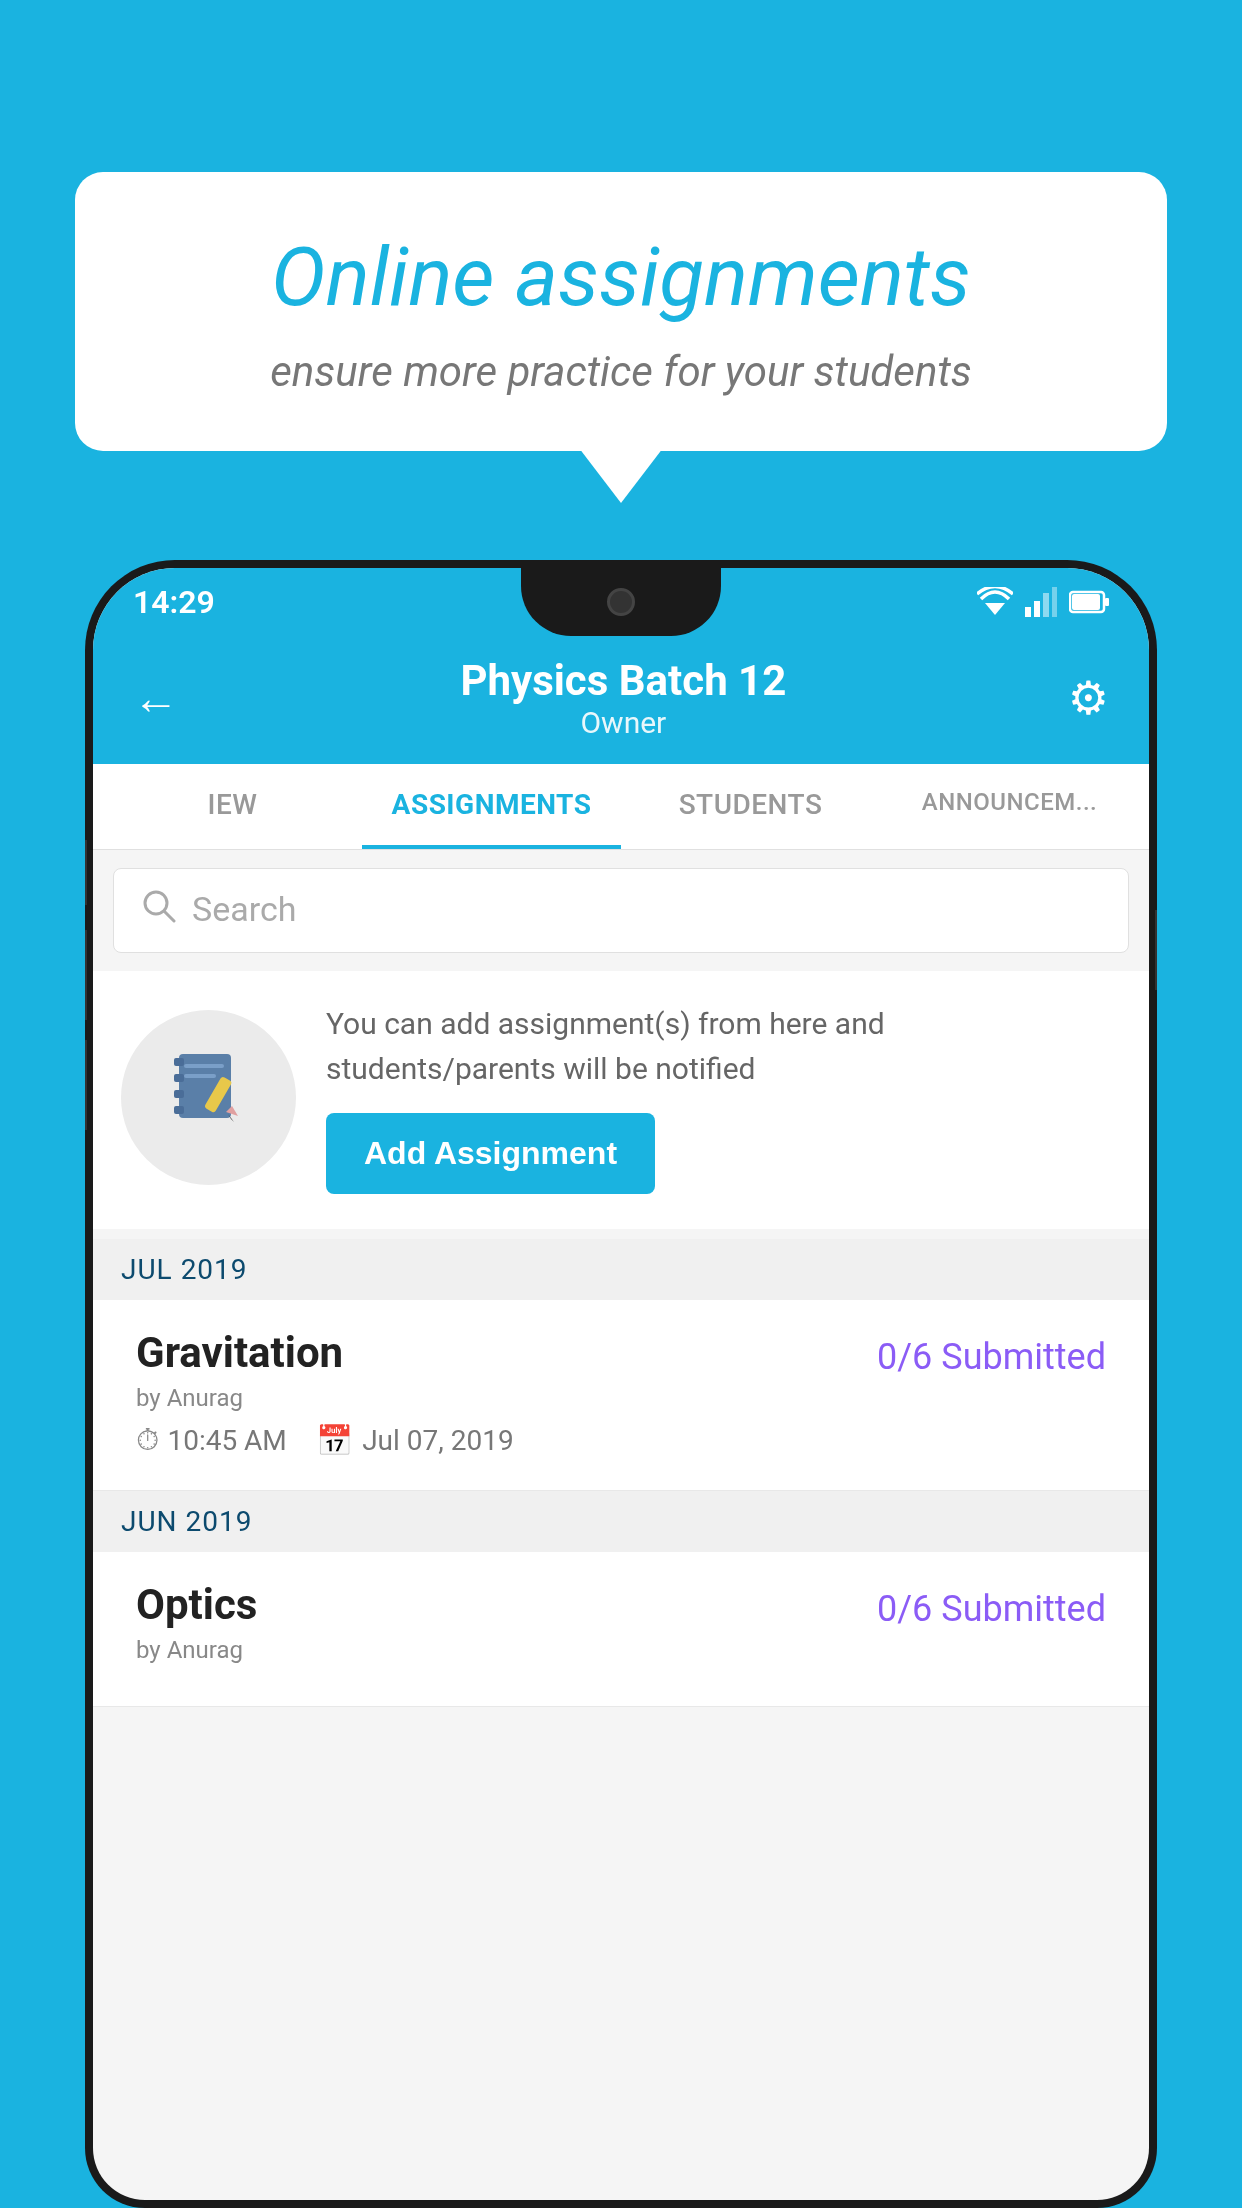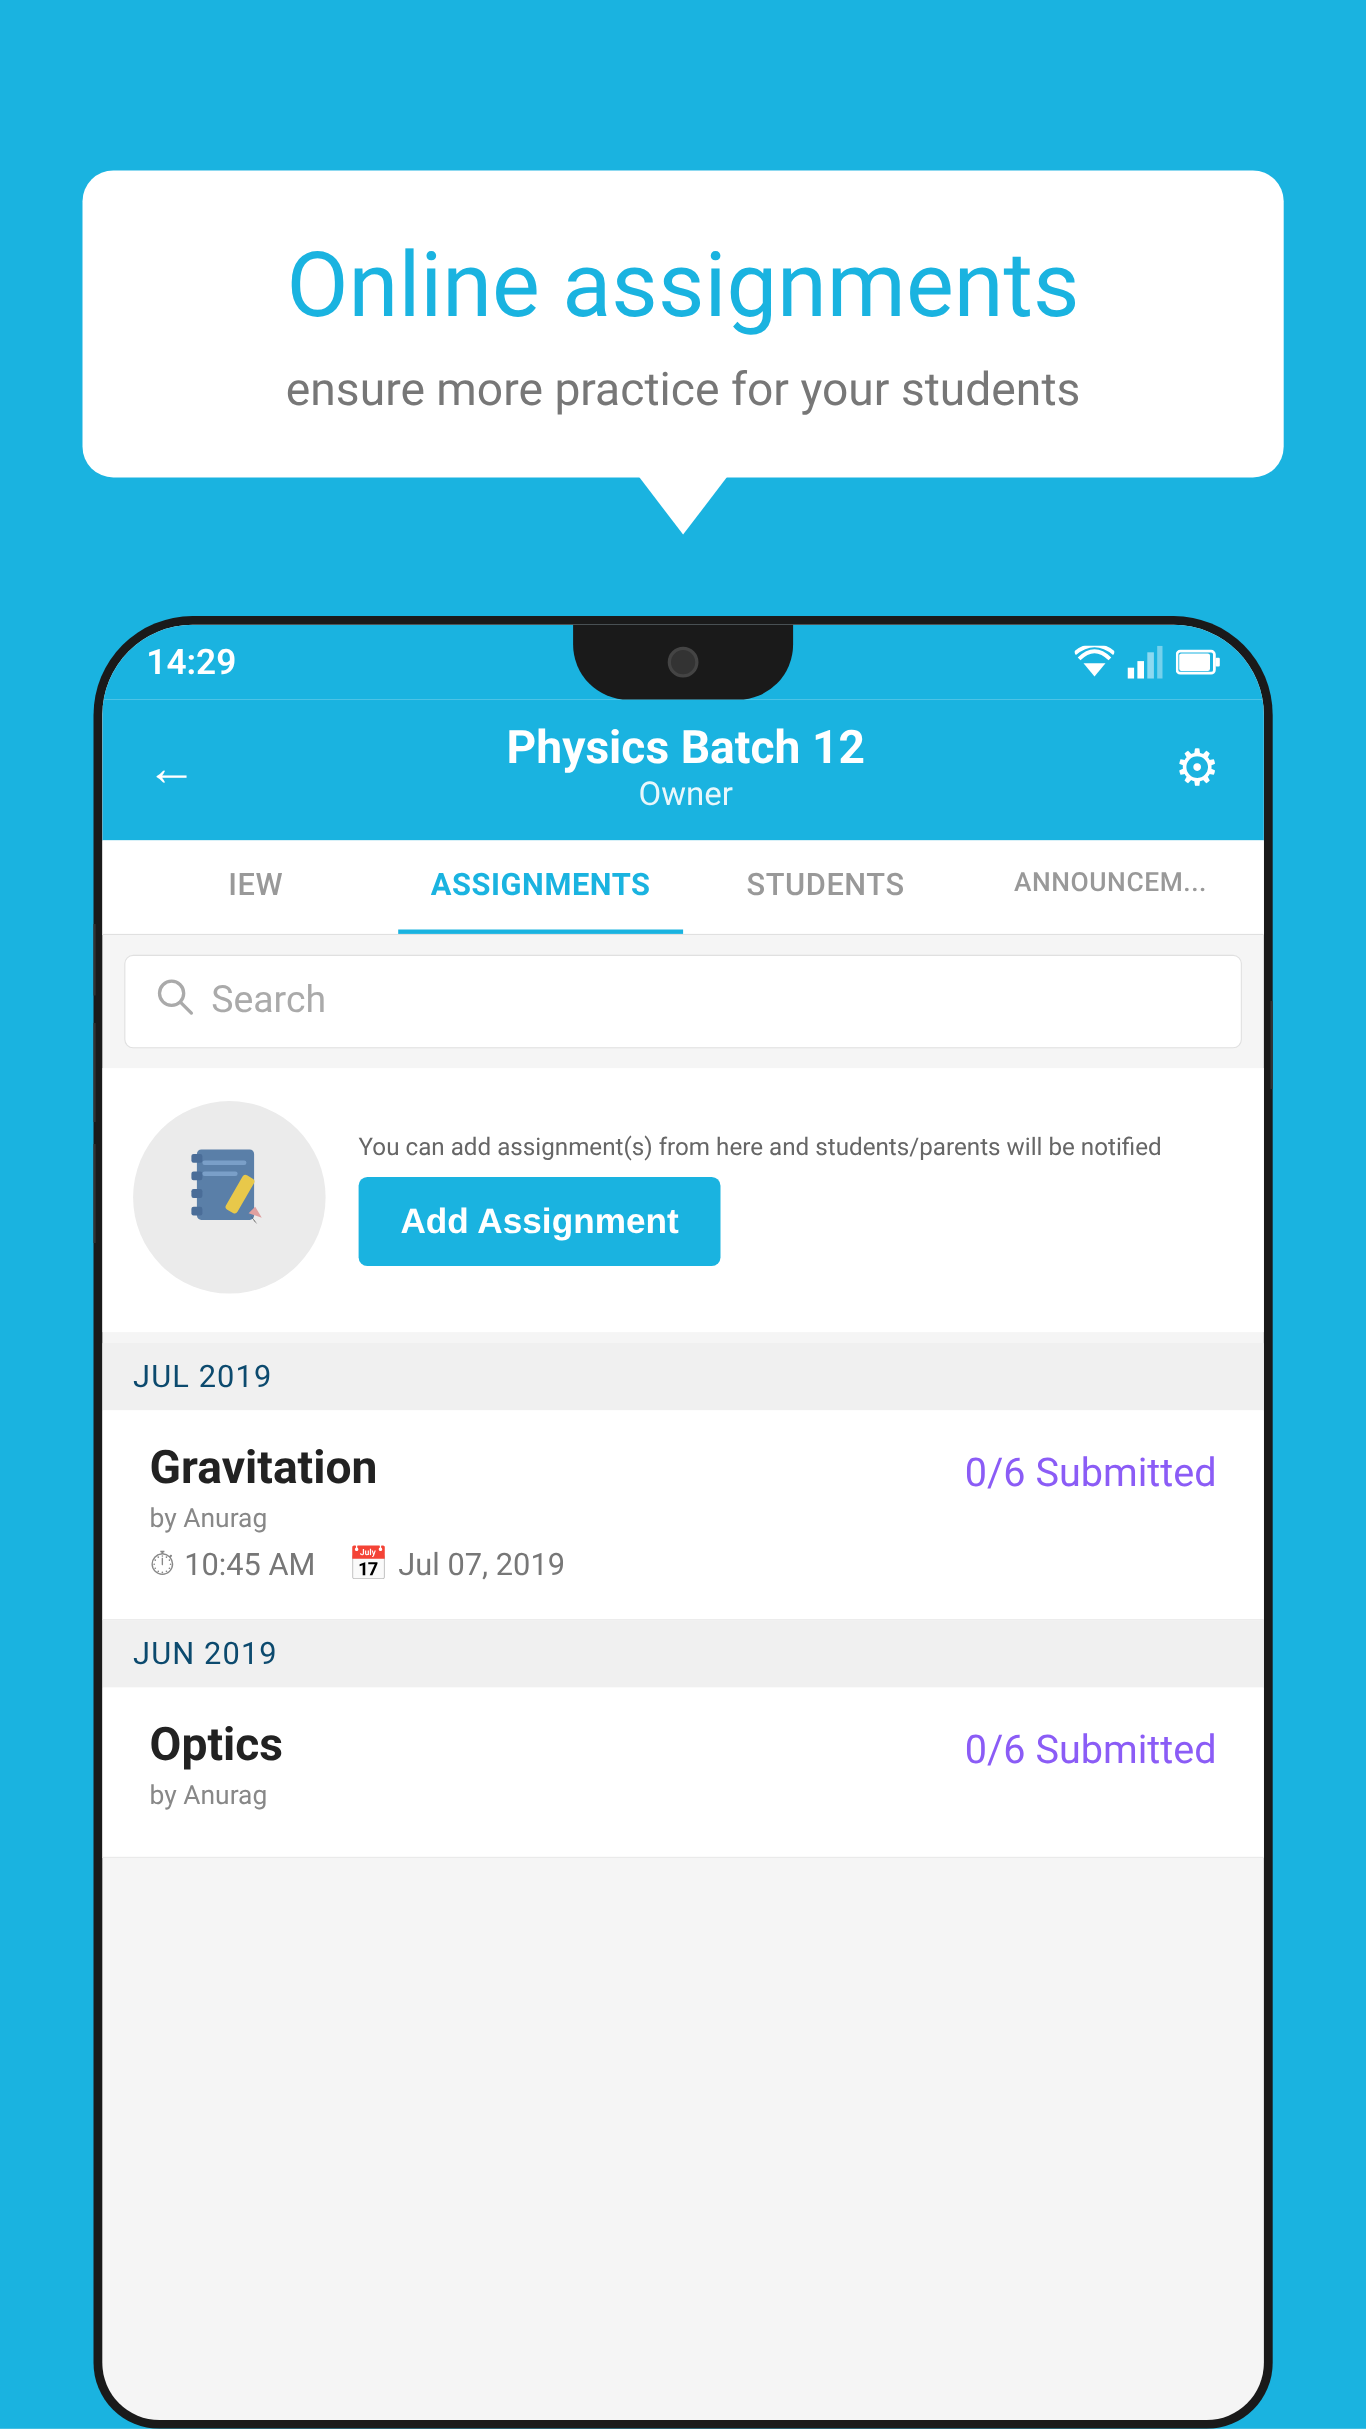--- a/index.html
+++ b/index.html
@@ -9,23 +9,24 @@
       height: 2208px;
       background-color: #1ab3e0;
       font-family: 'Roboto', Arial, sans-serif;
       overflow: hidden;
       position: relative;
     }
 
     
     .speech-bubble-container {
       position: absolute;
-      top: 155px;
+      top: 172px;
       left: 75px;
       right: 75px;
+      font-style: italic;
     }
 
     .speech-bubble {
       background: white;
       border-radius: 28px;
       padding: 60px 70px 55px;
       position: relative;
     }
 
     .speech-bubble::after {
@@ -236,23 +237,23 @@
     .assignment-icon-inner {
       font-size: 72px;
     }
 
     .empty-state-right {
       flex: 1;
     }
 
     .empty-state-text {
       color: #666;
-      font-size: 22px;
+      font-size: 30px;
       line-height: 1.5;
-      margin-bottom: 10px;
+      margin-bottom: 22px;
     }
 
     .add-assignment-btn {
       background: #1ab3e0;
       color: white;
       border: none;
       border-radius: 8px;
       padding: 22px 38px;
       font-size: 32px;
       font-weight: 600;

